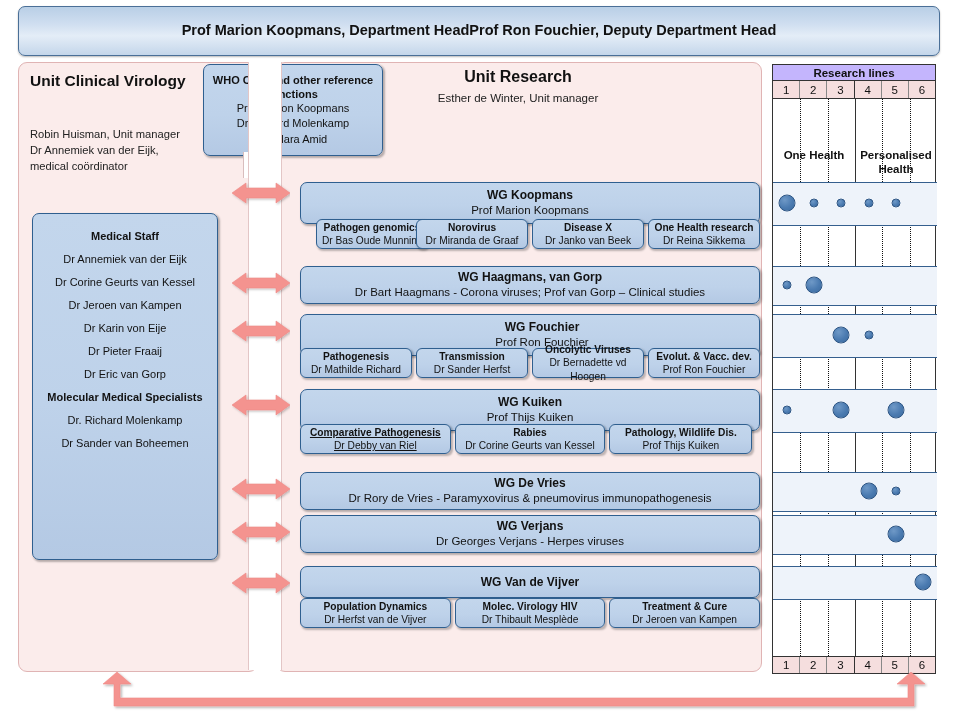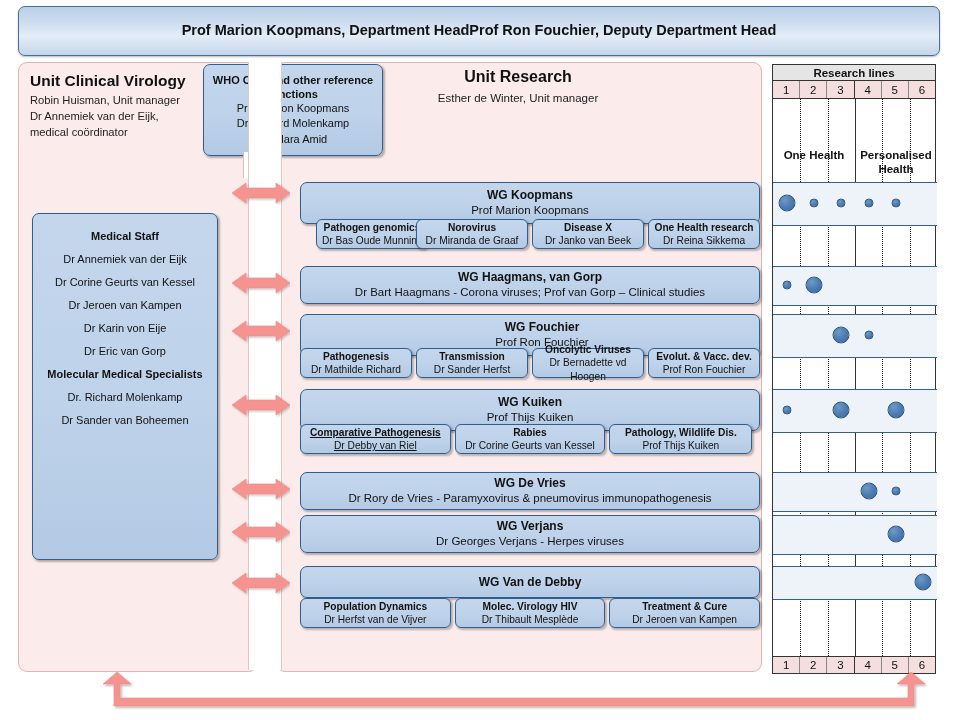--- a/index.html
+++ b/index.html
@@ -88,21 +88,21 @@
     box-sizing:border-box;
     display:flex;flex-direction:column;align-items:center;justify-content:center;
     text-align:center;color:#121212;line-height:1.28;
   }
   .sub .hd{font-weight:bold;font-size:10.2px;}
   .sub .ln{font-size:10.2px;}
 
   
   #matrix{position:absolute;left:772px;top:64px;width:164px;height:610px;}
   #matrix-head{position:absolute;left:0;top:0;width:164px;height:17px;
-    background:#e5e5e5;border:1px solid #333;box-sizing:border-box;
+    background:#c4b5fd;border:1px solid #333;box-sizing:border-box;
     display:flex;align-items:center;justify-content:center;
     font-weight:bold;font-size:11.5px;color:#111;}
   #matrix-nums-top{position:absolute;left:0;top:17px;width:164px;height:18px;
     background:#f5dede;border:1px solid #333;border-top:none;box-sizing:border-box;display:flex;}
   #matrix-nums-bot{position:absolute;left:0;top:592px;width:164px;height:18px;
     background:#f5dede;border:1px solid #333;box-sizing:border-box;display:flex;}
   .numcell{flex:1;display:flex;align-items:center;justify-content:center;
     font-size:11.5px;color:#111;border-right:1px solid #888;box-sizing:border-box;}
   .numcell:last-child{border-right:none;}
   .numcell.grp{border-right:1px solid #333;}
@@ -129,21 +129,21 @@
 
 <div class="root">
 
   <div class="banner">
     <div>Prof Marion Koopmans, Department Head</div>
     <div>Prof Ron Fouchier, Deputy Department Head</div>
   </div>
 
   <div class="panel" id="panel-left"></div>
   <div class="panel-title" id="left-title">Unit Clinical Virology</div>
-  <div id="left-sub" style="white-space:pre-line;">Robin Huisman, Unit manager
+  <div id="left-sub" style="white-space:pre-line;margin-top:34px;">Robin Huisman, Unit manager
 Dr Annemiek van der Eijk,
 medical coördinator</div>
 
   <div class="panel" id="panel-right"></div>
   <div class="panel-title" id="right-title">Unit Research</div>
   <div id="right-sub">Esther de Winter, Unit manager</div>
 
   <div class="bluebox" id="who-box">
     <div class="hd">WHO CC’s and other reference functions</div>
     <div class="ln">Prof Marion Koopmans</div>
@@ -154,20 +154,21 @@
   <div class="who-stub" style="left:275px;top:152px;"></div>
 
   <div id="channel"></div>
 
   <div class="bluebox" id="staff-box">
       <div class="srow b">Medical Staff</div>
       <div class="srow">Dr Annemiek van der Eijk</div>
       <div class="srow">Dr Corine Geurts  van Kessel</div>
       <div class="srow">Dr Jeroen  van Kampen</div>
       <div class="srow">Dr Karin von Eije</div>
+      <div class="srow">Dr Pieter Fraaij</div>
       <div class="srow">Dr Eric van Gorp</div>
       <div class="srow b">Molecular  Medical  Specialists</div>
       <div class="srow">Dr. Richard Molenkamp</div>
       <div class="srow">Dr Sander van Boheemen</div>
     </div>
 
   <div id="wg-area">
       <div class="bluebox wg-main" style="top: 182px; height: 42px; left: 300px; width: 460px;">
         <div class="hd">WG Koopmans</div>
         <div class="ln">Prof Marion Koopmans</div>
@@ -230,21 +231,21 @@
       </div>
       <div class="bluebox wg-main" style="top: 472px; height: 38px; left: 300px; width: 460px;">
         <div class="hd">WG De Vries</div>
         <div class="ln">Dr Rory de Vries - Paramyxovirus &amp; pneumovirus immunopathogenesis</div>
       </div>
       <div class="bluebox wg-main" style="top: 515px; height: 38px; left: 300px; width: 460px;">
         <div class="hd">WG Verjans</div>
         <div class="ln">Dr Georges Verjans - Herpes viruses</div>
       </div>
       <div class="bluebox wg-main" style="top: 566px; height: 32px; left: 300px; width: 460px;">
-        <div class="hd">WG Van de Debby</div>
+        <div class="hd">WG Van de Vijver</div>
       </div>
       <div class="sub" style="left: 300px; top: 598px; width: 150.667px;">
         <div class="hd">Population  Dynamics</div>
         <div class="ln">Dr Herfst van de Vijver</div>
       </div>
       <div class="sub" style="left: 454.667px; top: 598px; width: 150.667px;">
         <div class="hd">Molec. Virology HIV</div>
         <div class="ln">Dr Thibault Mesplède</div>
       </div>
       <div class="sub" style="left: 609.333px; top: 598px; width: 150.667px;">

